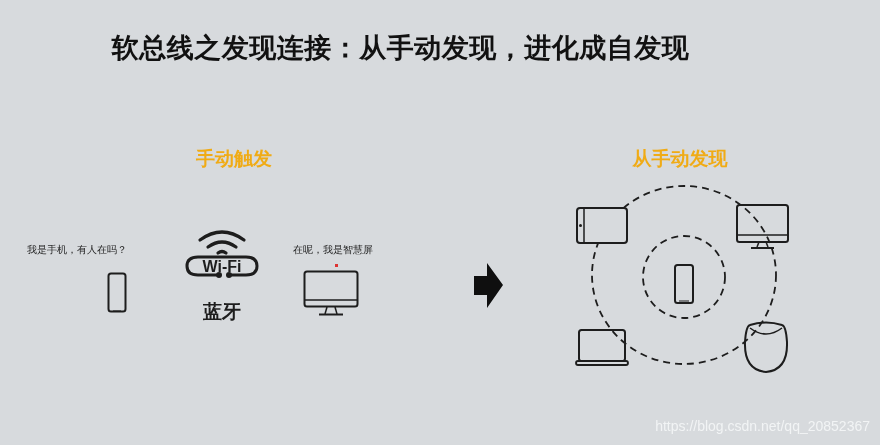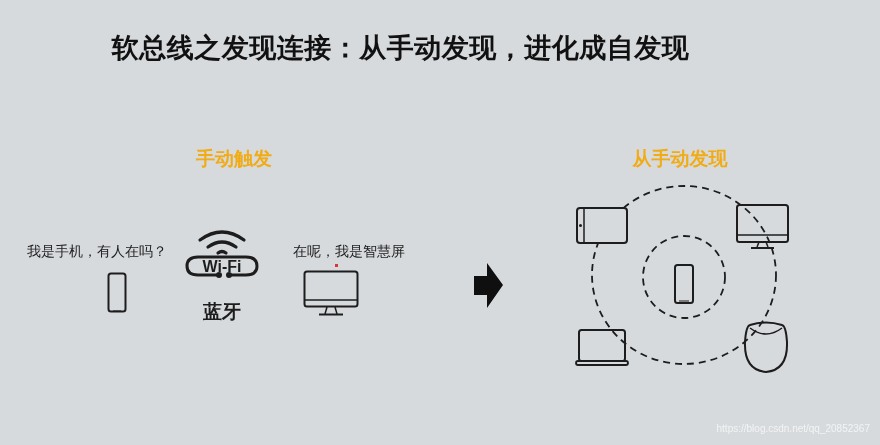--- a/index.html
+++ b/index.html
@@ -12,24 +12,24 @@
   }
   .abs { position: absolute; }
   .title {
     left: 0; top: 30px; width: 801px; text-align: center;
     font-size: 27px; font-weight: bold; color: #111; letter-spacing: 0.5px;
   }
   .section-heading {
     font-size: 19px; font-weight: bold; color: #f0ab15;
     text-align: center;
   }
-  .caption { font-size: 14px; color: #1d1d1d; white-space: nowrap; }
+  .caption { font-size: 10px; color: #1d1d1d; white-space: nowrap; }
   .bt-label { font-size: 19px; font-weight: bold; color: #1d1d1d; }
   .watermark {
-    right: 10px; bottom: 11px; font-size: 10px; color: #f2f4f5;
+    right: 10px; bottom: 11px; font-size: 14px; color: #f2f4f5;
     font-family: "Liberation Sans", sans-serif;
   }
   svg { overflow: visible; }
 </style>
 </head>
 <body>
 
 <div class="abs title">软总线之发现连接：从手动发现，进化成自发现</div>
 
 <div class="abs section-heading" style="left:154px; top:146px; width:160px;">手动触发</div>

